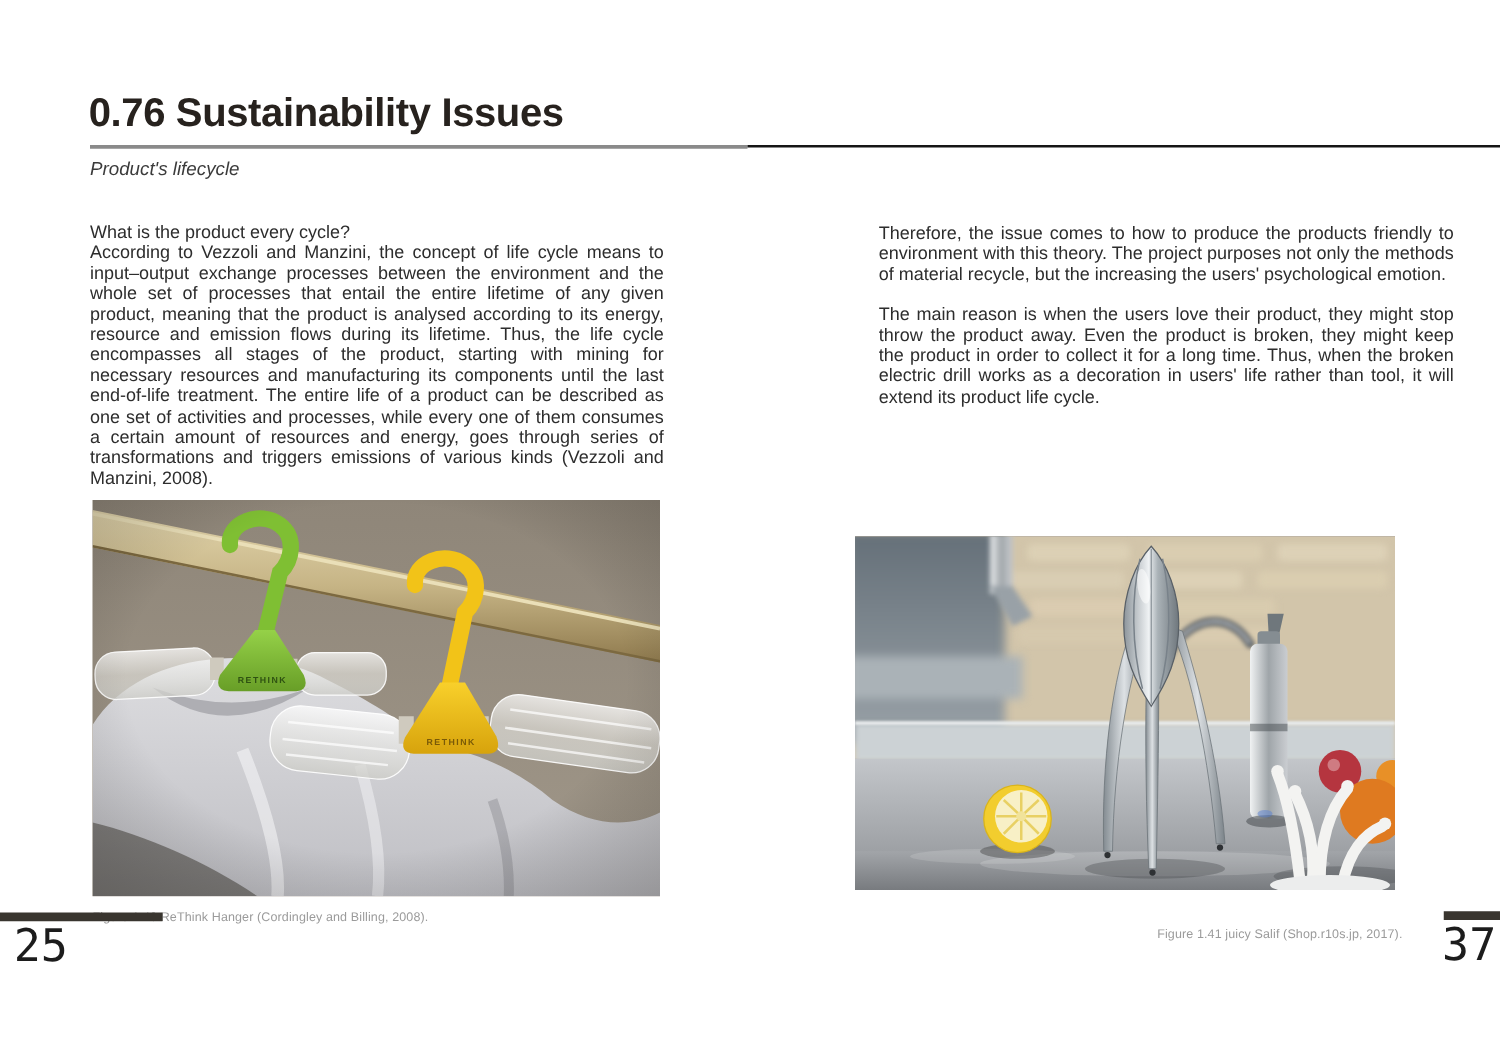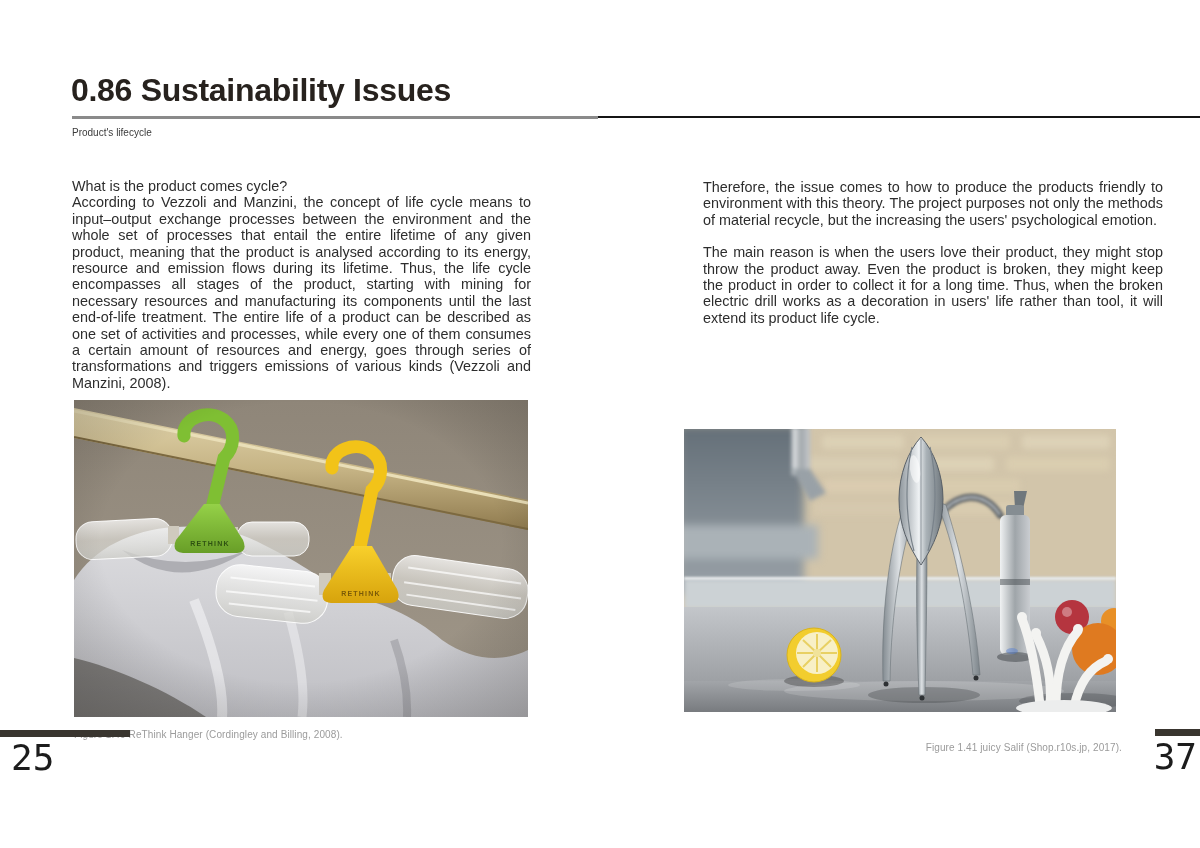--- a/index.html
+++ b/index.html
@@ -4,21 +4,21 @@
 <style>
   html,body{margin:0;padding:0;}
   body{width:1200px;height:848px;background:#ffffff;position:relative;overflow:hidden;
        font-family:"Liberation Sans",sans-serif;color:#2e2e2e;}
   .page{position:absolute;inset:0;}
 
   .title{position:absolute;left:71px;top:72px;margin:0;font-size:32px;font-weight:700;
          color:#27221e;letter-spacing:-0.3px;white-space:nowrap;}
   .rule-left{position:absolute;left:72px;top:116px;width:526px;height:3px;background:#8a8a8a;}
   .rule-right{position:absolute;left:598px;top:116px;width:602px;height:2px;background:#151515;}
-  .subtitle{position:absolute;left:72px;top:127px;font-size:10px;color:#3b3b3b;}
+  .subtitle{position:absolute;left:72px;top:127px;font-size:15px;color:#3b3b3b;font-style:italic;}
 
   .col{position:absolute;font-size:14.4px;line-height:16.4px;color:#2d2d2d;}
   .col p{margin:0;text-align:justify;text-align-last:left;}
   .col p.lead{text-align:left;}
   .col-left{left:72px;top:178px;width:459px;}
   .col-right{left:668px;top:179px;width:460px;margin-left:35px;}
   .col-right .p2{margin-top:16px;}
 
   .fig{position:absolute;overflow:hidden;background:#9a9184;}
   .fig svg{display:block;width:100%;height:100%;}
@@ -36,27 +36,27 @@
   .pagenum{position:absolute;font-family:"DejaVu Sans Mono",monospace;font-size:36px;
            color:#1c1c1c;line-height:1;}
   .pagenum-left{left:11px;top:740px;}
   .pagenum-right{left:1060px;top:739px;width:137px;text-align:right;}
 </style>
 </head>
 <body>
 
 <div class="page">
 
-  <h1 class="title">0.86 Sustainability Issues</h1>
+  <h1 class="title">0.76 Sustainability Issues</h1>
   <div class="rule-left"></div>
   <div class="rule-right"></div>
   <div class="subtitle">Product's lifecycle</div>
 
   <div class="col col-left">
-    <p class="lead">What is the product comes cycle?</p>
+    <p class="lead">What is the product every cycle?</p>
     <p>According to Vezzoli and Manzini, the concept of life cycle means to input–output exchange processes between the environment and the whole set of processes that entail the entire lifetime of any given product, meaning that the product is analysed according to its energy, resource and emission flows during its lifetime. Thus, the life cycle encompasses all stages of the product, starting with mining for necessary resources and manufacturing its components until the last end-of-life treatment. The entire life of a product can be described as one set of activities and processes, while every one of them consumes a certain amount of resources and energy, goes through series of transformations and triggers emissions of various kinds (Vezzoli and Manzini, 2008).</p>
   </div>
 
   <div class="col col-right">
     <p>Therefore, the issue comes to how to produce the products friendly to environment with this theory. The project purposes not only the methods of material recycle, but the increasing the users' psychological emotion.</p>
     <p class="p2">The main reason is when the users love their product, they might stop throw the product away. Even the product is broken, they might keep the product in order to collect it for a long time. Thus, when the broken electric drill works as a decoration in users' life rather than tool, it will extend its product life cycle.</p>
   </div>
 
   <div class="fig fig-left">
     <svg viewBox="0 0 454 317" preserveAspectRatio="none">

